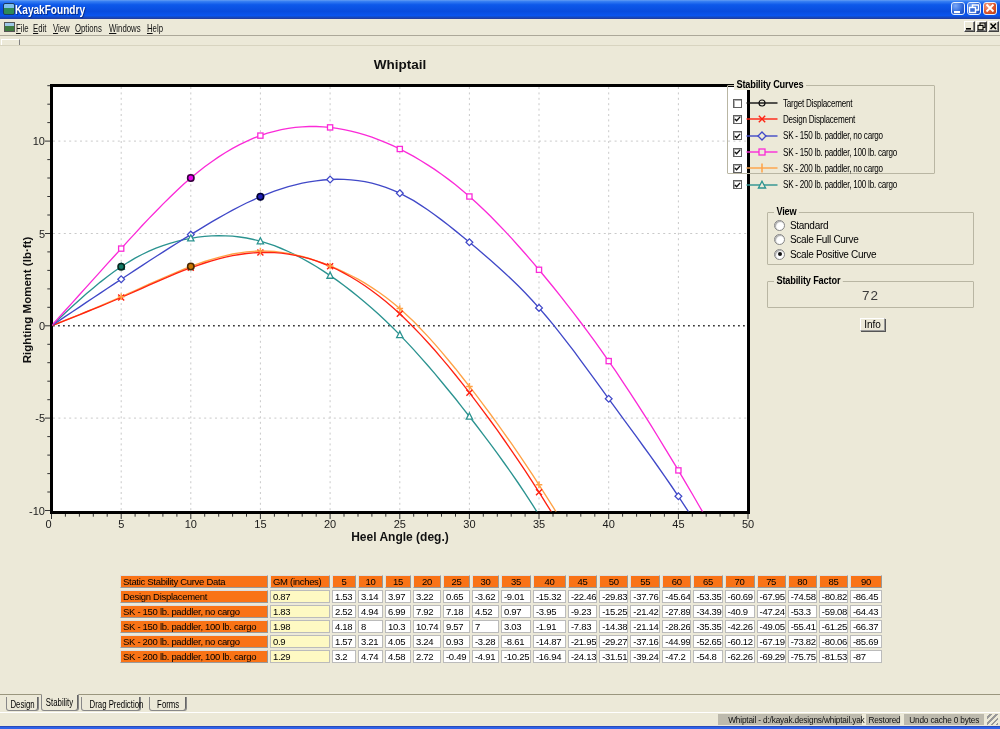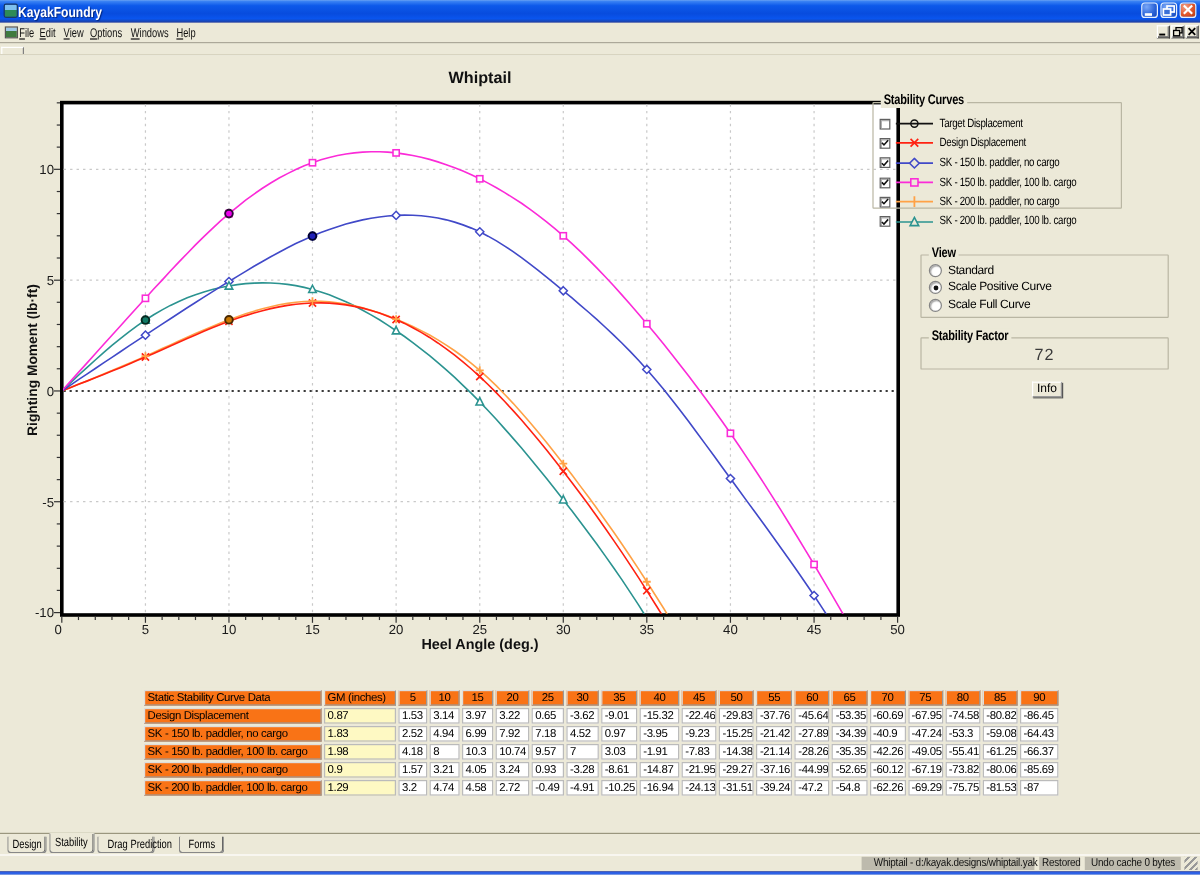--- a/index.html
+++ b/index.html
@@ -323,24 +323,24 @@
           <path d="M16,1.2 L19.6,8 L12.4,8 Z" stroke="#2B9390" stroke-width="1.3" fill="#ECE9D8"></path>
         </svg>
         <span class="legtxt">SK - 200 lb. paddler, 100 lb. cargo</span>
       </div>
     </div>
 </div>
 <div class="grp" style="left:767px;top:212px;width:207px;height:53px">
 <div class="grptitle">View</div>
 <div style="padding-top:7px">
 <div class="radrow"><span class="radio"></span>Standard</div>
+<div class="radrow"><span class="radio"></span>Scale Full Curve</div>
 <div class="radrow"><span class="radio">
           <span class="dot"></span>
         </span>Scale Positive Curve</div>
-<div class="radrow"><span class="radio"></span>Scale Full Curve</div>
 </div>
   </div>
 <div class="grp" style="left:767px;top:281px;width:207px;height:27px">
 <div class="grptitle">Stability Factor</div>
 <div style="text-align:center;font-size:13.5px;color:#3a3a3a;padding-top:6px;letter-spacing:1px">72</div>
 </div>
 <div id="infobtn" class="abs">Info</div>
 <table id="datatable">
     <colgroup>
       <col style="width:148px">
@@ -495,19 +495,19 @@
         <td class="d">-69.29</td>
         <td class="d">-75.75</td>
         <td class="d">-81.53</td>
         <td class="d">-87</td>
       </tr>
     </tbody>
   </table>
 <div id="tabrow" class="abs"></div>
 <div class="tab" style="left:6px;top:697px;width:33px;height:14px"><span>Design</span></div>
 <div class="tab" style="left:41px;top:694px;width:38px;height:17px;border-top:1px solid #ECE9D8;"><span>Stability</span></div>
-<div class="tab" style="left:81px;top:697px;width:48px;height:14px"><span>Drag Prediction</span></div>
+<div class="tab" style="left:81px;top:697px;width:60px;height:14px"><span>Drag Prediction</span></div>
 <div class="tab" style="left:149px;top:697px;width:38px;height:14px"><span>Forms</span></div>
 <div id="statusbar" class="abs"></div>
 <div class="seg" style="left:718px;width:144px"><span>Whiptail - d:/kayak.designs/whiptail.yak</span></div>
 <div class="seg" style="left:866px;width:34px"><span>Restored</span></div>
 <div class="seg" style="left:904px;width:80px"><span>Undo cache 0 bytes</span></div>
 <div id="grip" class="abs"></div>
 <div id="bluestrip" class="abs"></div>
 </body></html>

